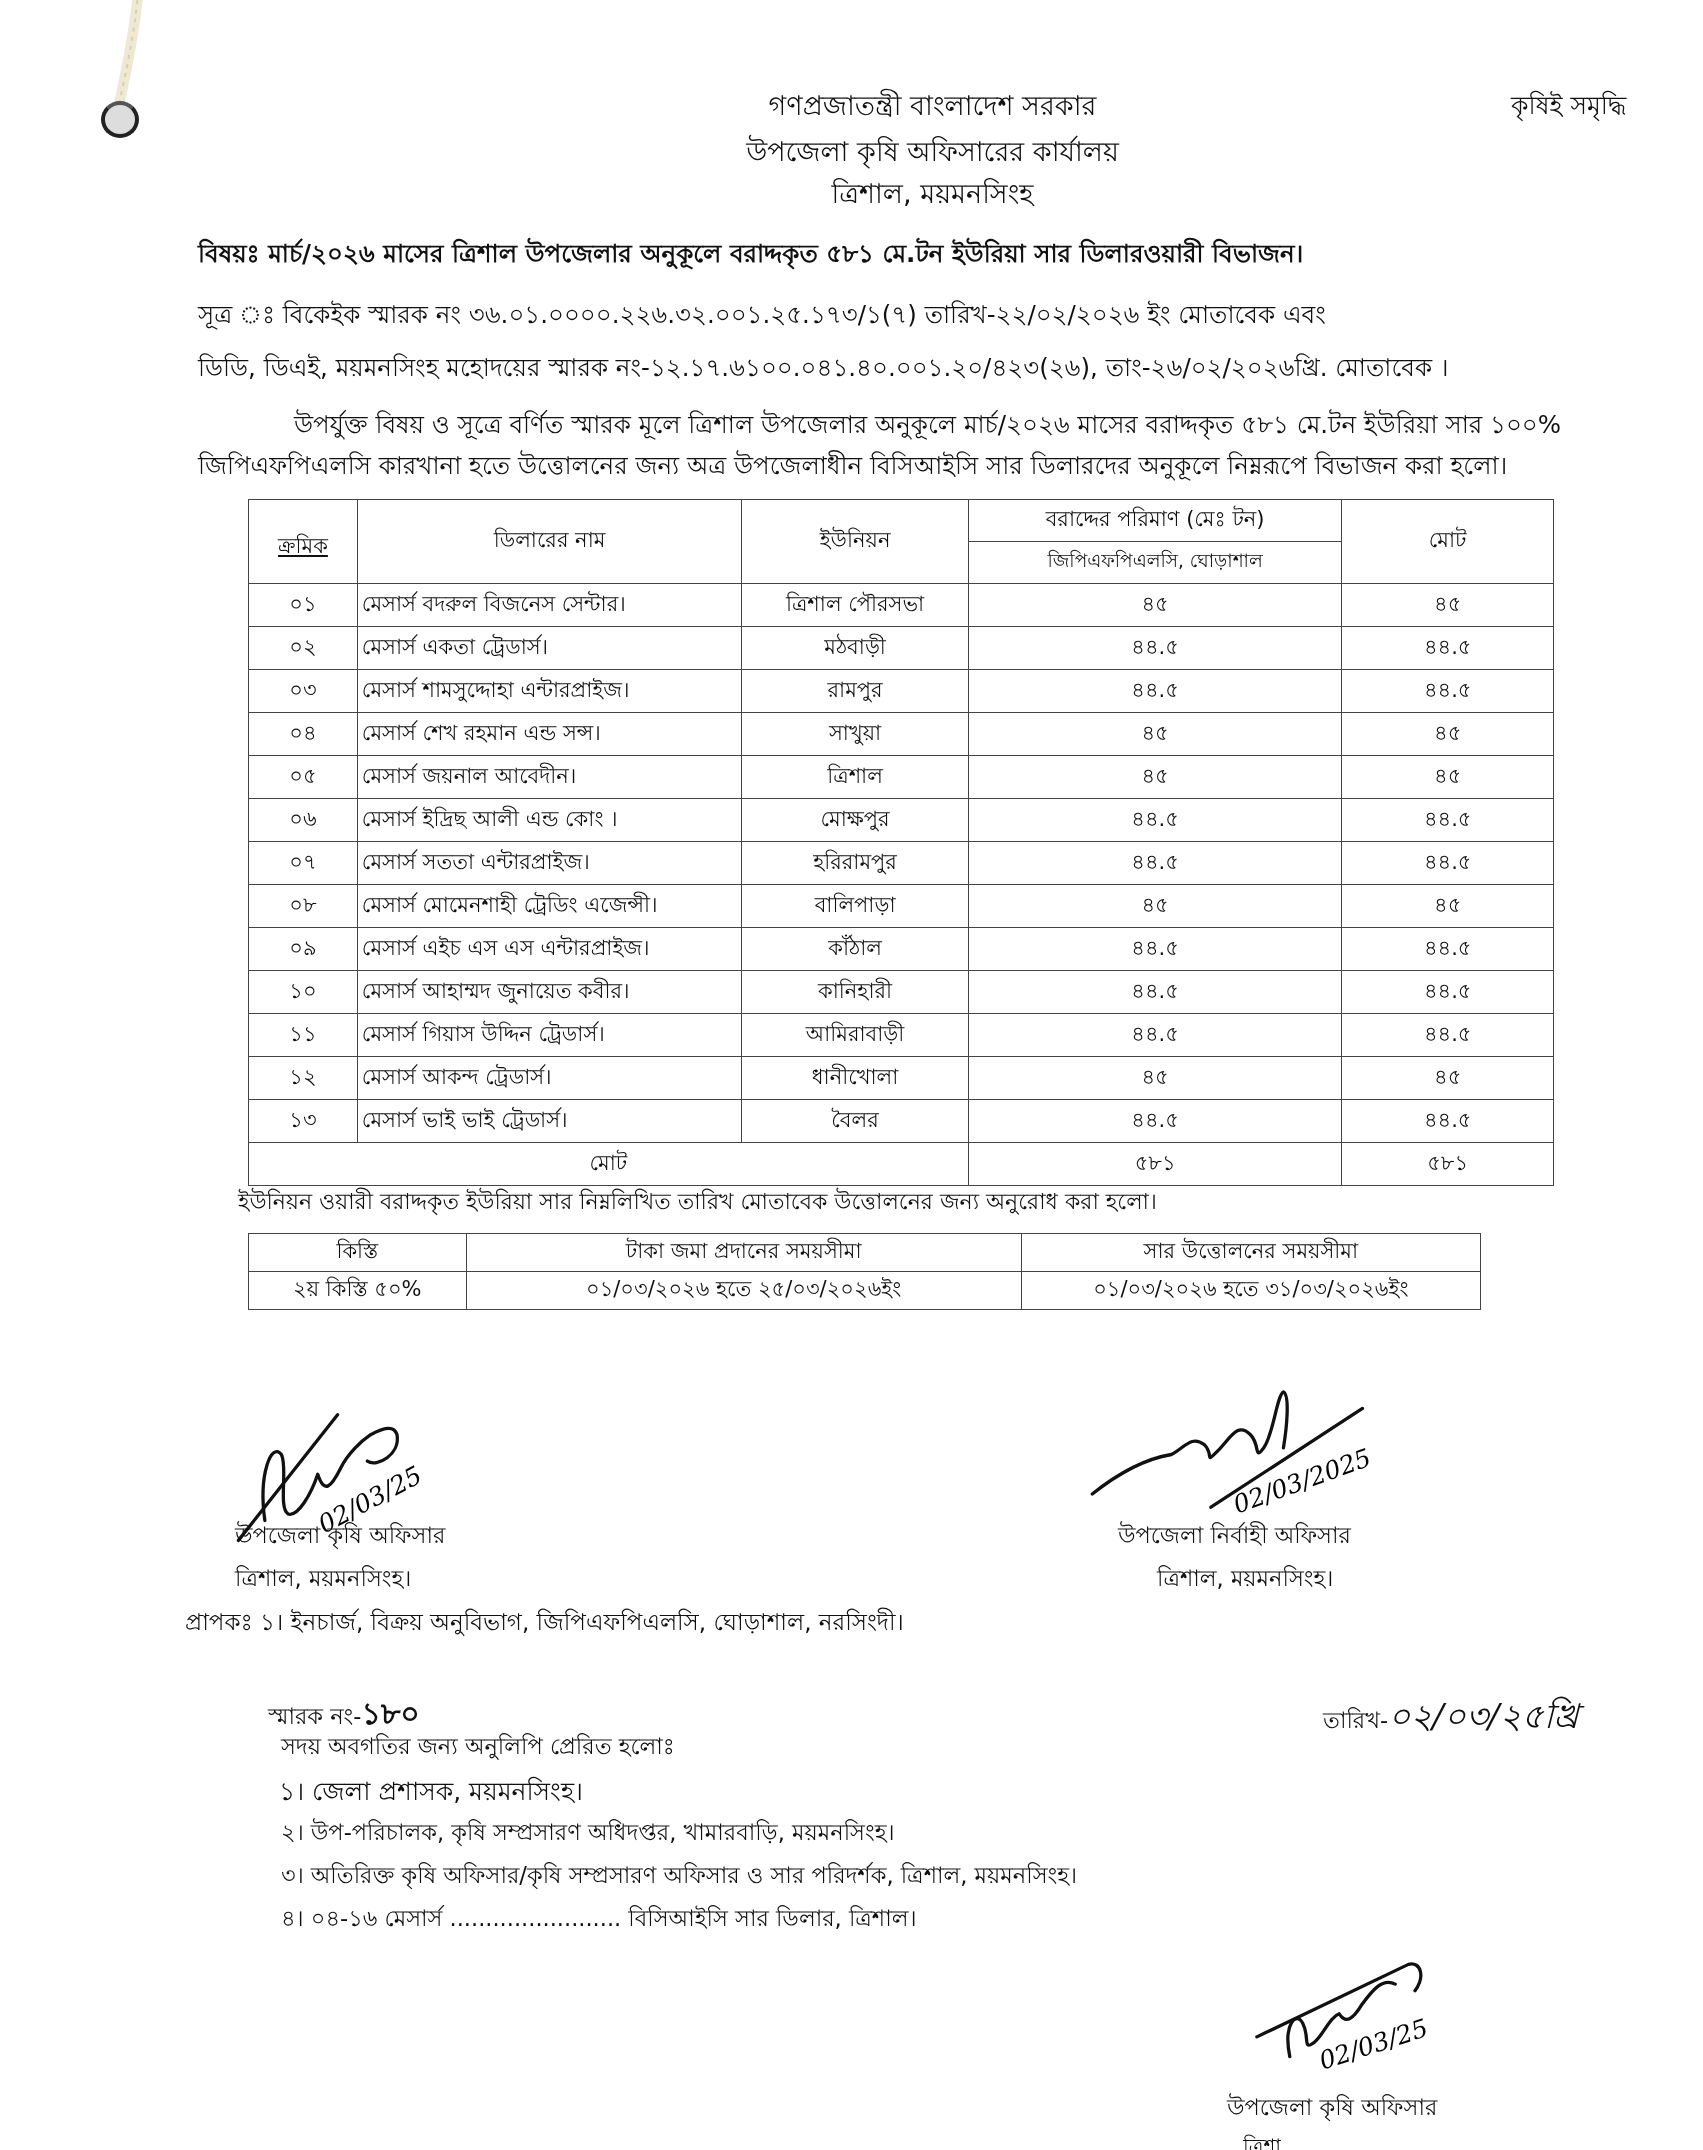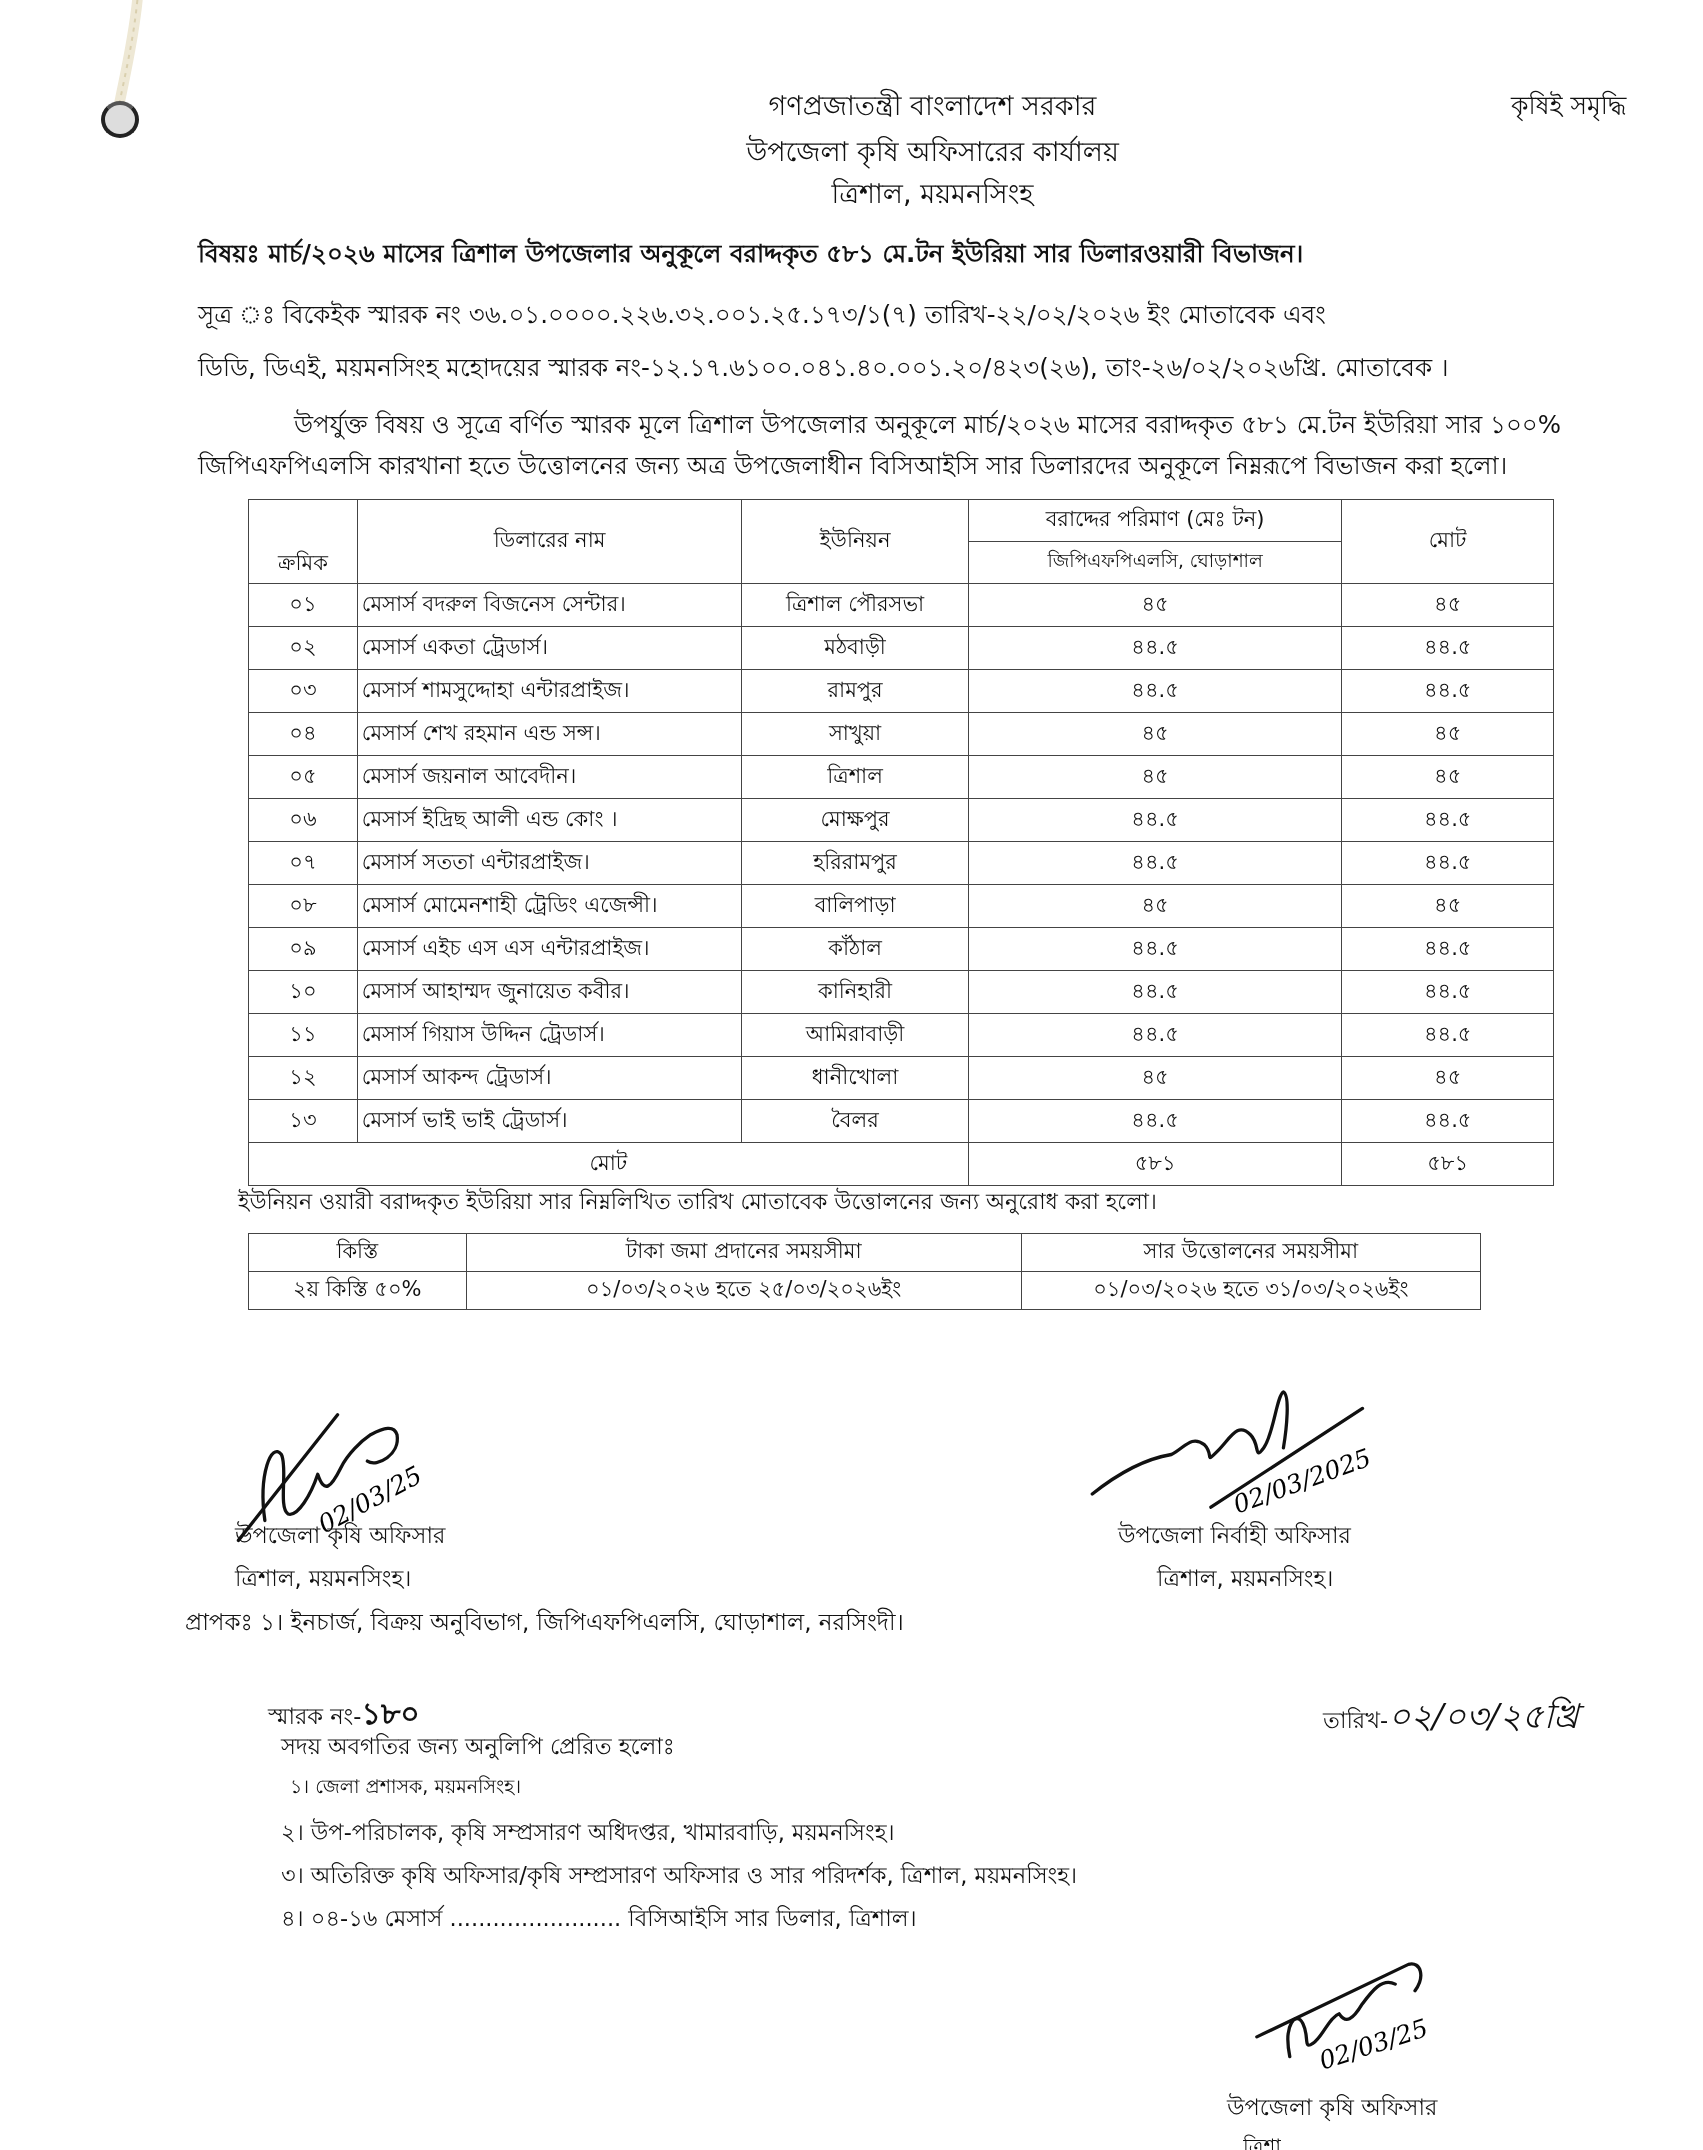--- a/index.html
+++ b/index.html
@@ -51,21 +51,21 @@
 <table class="grid" id="alloc-table">
   <colgroup>
     <col style="width:109px">
       <col style="width:385px">
       <col style="width:227px">
       <col style="width:374px">
       <col style="width:212px">
   </colgroup>
   <thead>
     <tr>
-      <th rowspan="2" style="vertical-align:bottom;padding-bottom:1px;"><span>ক্রমিক</span></th>
+      <th rowspan="2" style="vertical-align:bottom;padding-bottom:18px;text-decoration:underline;"><span>ক্রমিক</span></th>
       <th rowspan="2">ডিলারের নাম</th>
       <th rowspan="2">ইউনিয়ন</th>
       <th>বরাদ্দের পরিমাণ (মেঃ টন)</th>
       <th rowspan="2">মোট</th>
     </tr>
     <tr>
       <th class="hdr2">জিপিএফপিএলসি, ঘোড়াশাল</th>
     </tr>
   </thead>
   <tbody id="alloc-body">
@@ -217,21 +217,21 @@
 <div class="abs" style="left:185px;top:1604px;font-size:23px;">প্রাপকঃ ১। ইনচার্জ, বিক্রয় অনুবিভাগ, জিপিএফপিএলসি, ঘোড়াশাল, নরসিংদী।</div>
 
 <div class="abs" style="left:268px;top:1690px;font-size:22.5px;">
   <span>স্মারক নং-</span><span class="hand" style="font-size:30px;font-style:normal;font-weight:bold;">১৮০</span>
 </div>
 <div class="abs" style="left:1323px;top:1690px;font-size:22.5px;">
   <span>তারিখ-</span><span class="hand" style="font-size:34px;">০২/০৩/২৫খ্রি</span>
 </div>
 
 <div class="abs" style="left:281px;top:1729px;font-size:22.5px;">সদয় অবগতির জন্য অনুলিপি প্রেরিত হলোঃ</div>
-<div class="abs" style="left:290px;top:1772px;font-size:19px;">১। জেলা প্রশাসক, ময়মনসিংহ।</div>
+<div class="abs" style="left:279px;top:1772px;font-size:25px;">১। জেলা প্রশাসক, ময়মনসিংহ।</div>
 <div class="abs" style="left:281px;top:1815px;font-size:22.5px;">২। উপ-পরিচালক, কৃষি সম্প্রসারণ অধিদপ্তর, খামারবাড়ি, ময়মনসিংহ।</div>
 <div class="abs" style="left:281px;top:1858px;font-size:22.5px;">৩। অতিরিক্ত কৃষি অফিসার/কৃষি সম্প্রসারণ অফিসার ও সার পরিদর্শক, ত্রিশাল, ময়মনসিংহ।</div>
 <div class="abs" style="left:281px;top:1901px;font-size:22.5px;">৪। ০৪-১৬ মেসার্স ........................ বিসিআইসি সার ডিলার, ত্রিশাল।</div>
 
 <div class="sig" style="left:1230px;top:1938px;">
   <svg width="225" height="145" viewBox="0 0 340 220">
     <path d="M40 150 L270 40 C290 35 295 60 280 80"></path>
     <path d="M90 180 C80 130 100 110 110 130 C120 150 110 170 125 160 C140 150 150 120 165 115 C175 130 185 125 200 100 C215 80 230 60 250 70"></path>
     <text x="140" y="200" class="hand" transform="rotate(-18 140 200)">02/03/25</text>
   </svg>

